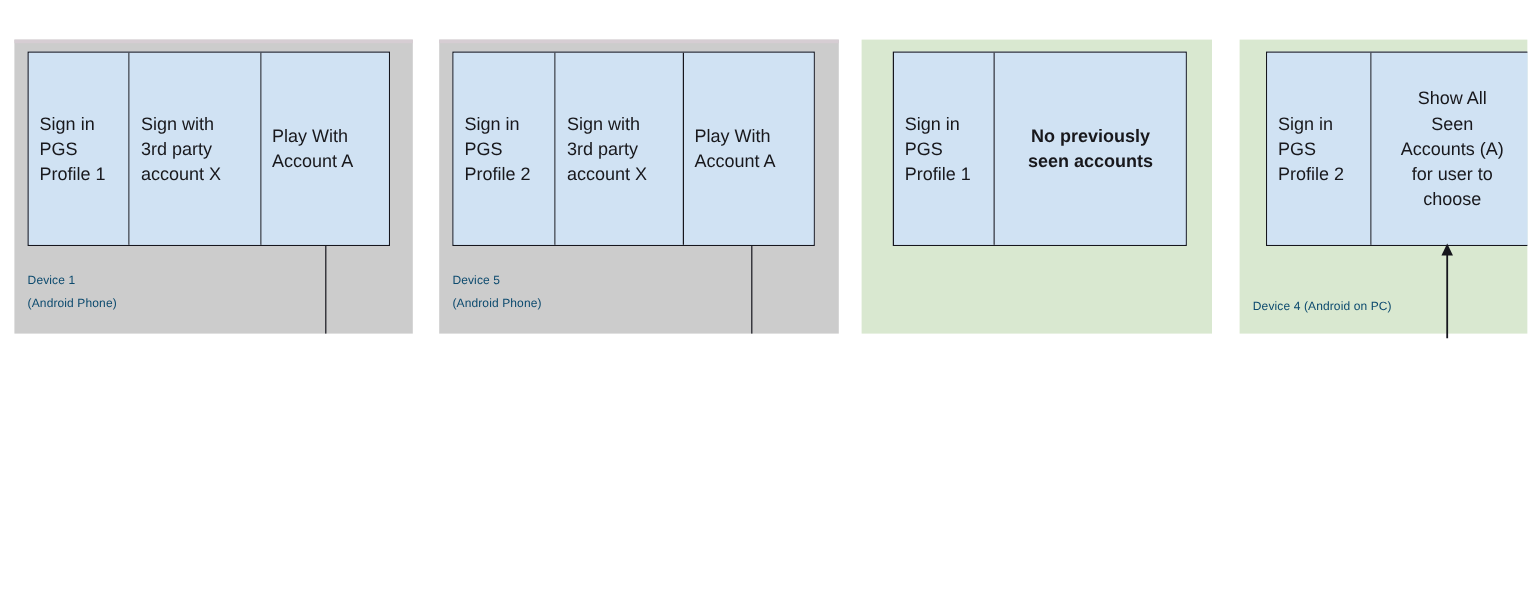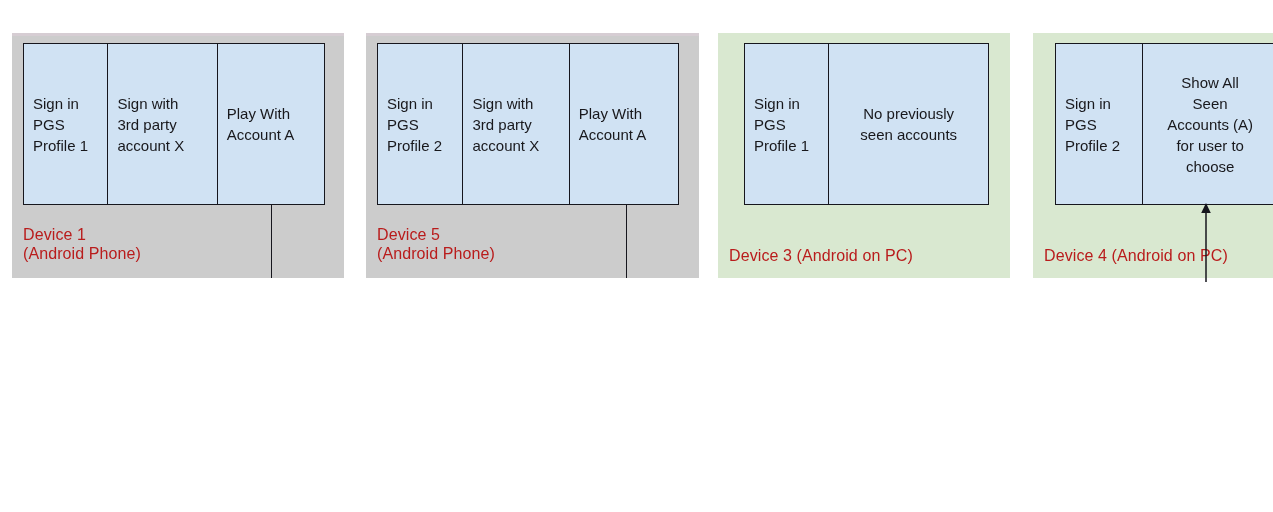--- a/index.html
+++ b/index.html
@@ -35,22 +35,22 @@
     content: "";
     position: absolute;
     left: 0; right: 0; top: 0;
     height: 3px;
     background: #d6cdd3;
   }
 
   
   .device-caption {
     position: absolute;
-    color: #b91c1c;
-    font-size: 16px;
+    color: #0c4a6e;
+    font-size: 10px;
     line-height: 19px;
     white-space: pre;
     letter-spacing: 0.1px;
   }
 
   
   .state-row {
     position: absolute;
     display: flex;
     box-sizing: border-box;
@@ -151,27 +151,26 @@
   </div>
 
   <div class="device-panel pc" style="left:718px; top:33px; width:292px; height:245px;">
 
     <div class="state-row" style="left:26px; top:10px; width:245px; height:162px;">
       <div class="state-box" style="width:85px;">
         <span class="txt">Sign in
 PGS
 Profile 1</span>
       </div>
-      <div class="state-box center" style="width:160px;">
+      <div class="state-box center" style="width:160px;font-weight:bold;">
         <span class="txt">No previously
 seen accounts</span>
       </div>
     </div>
 
-    <div class="device-caption" style="left:11px; top:213px;">Device 3 (Android on PC)</div>
   </div>
 
   <div class="device-panel pc" style="left:1033px; top:33px; width:245px; height:245px;">
 
     <div class="state-row" style="left:22px; top:10px; width:223px; height:162px;">
       <div class="state-box" style="width:88px;">
         <span class="txt">Sign in
 PGS
 Profile 2</span>
       </div>

